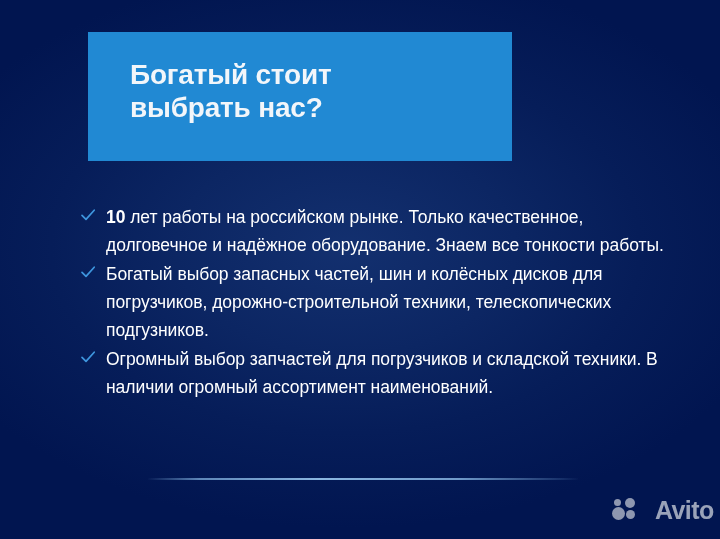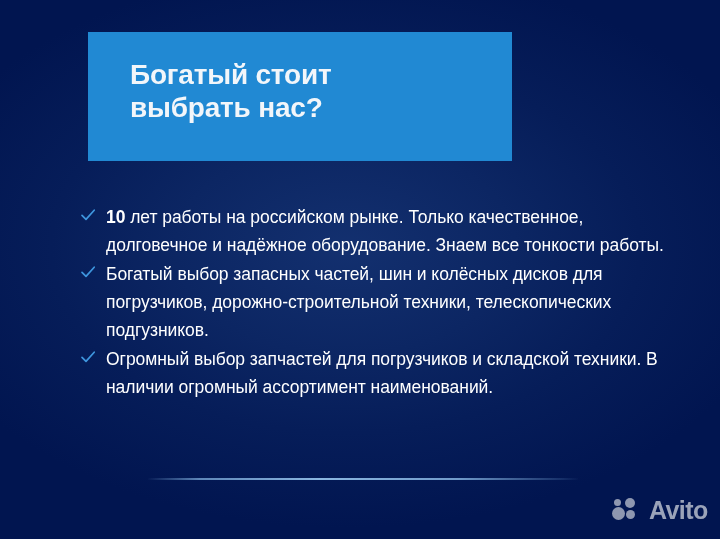--- a/index.html
+++ b/index.html
@@ -101,21 +101,21 @@
       rgba(120,168,220,0.02) 100%);
   }
 
   
   .avito-watermark {
     position: absolute;
     left: 612px;
     top: 497px;
     display: flex;
     align-items: center;
-    gap: 11px;
+    gap: 17px;
   }
 
   .avito-mark {
     position: relative;
     width: 26px;
     height: 26px;
   }
 
   .avito-mark span {
     position: absolute;

